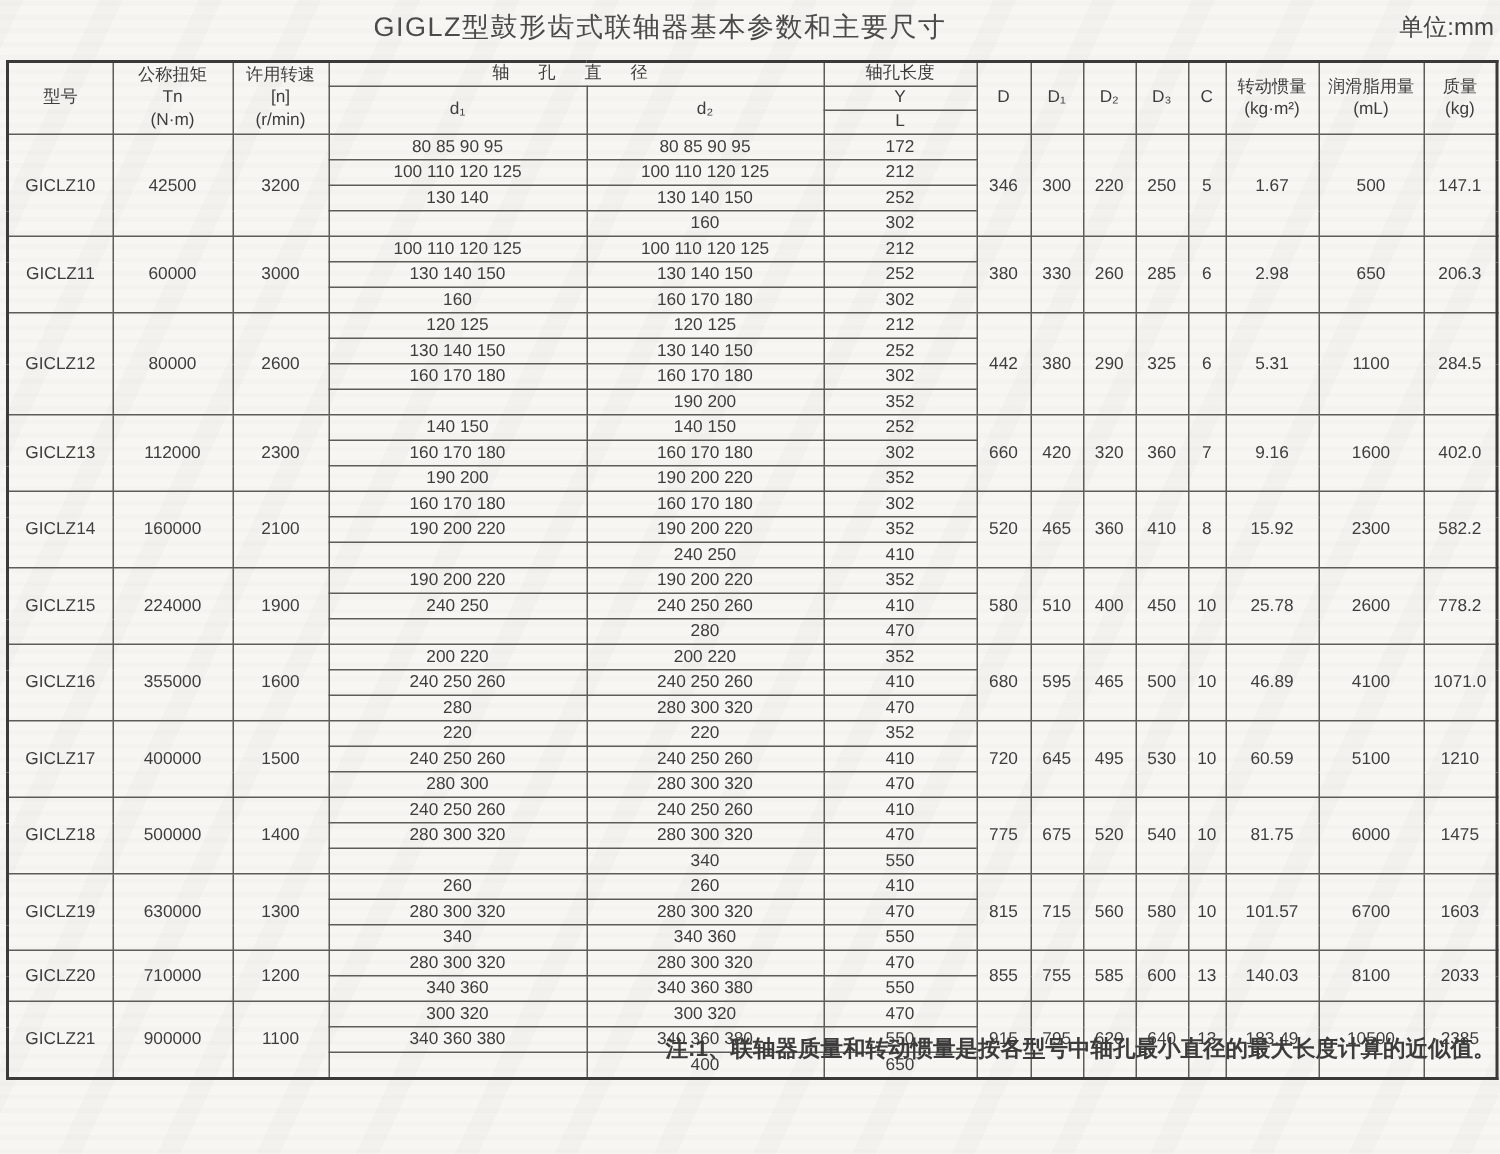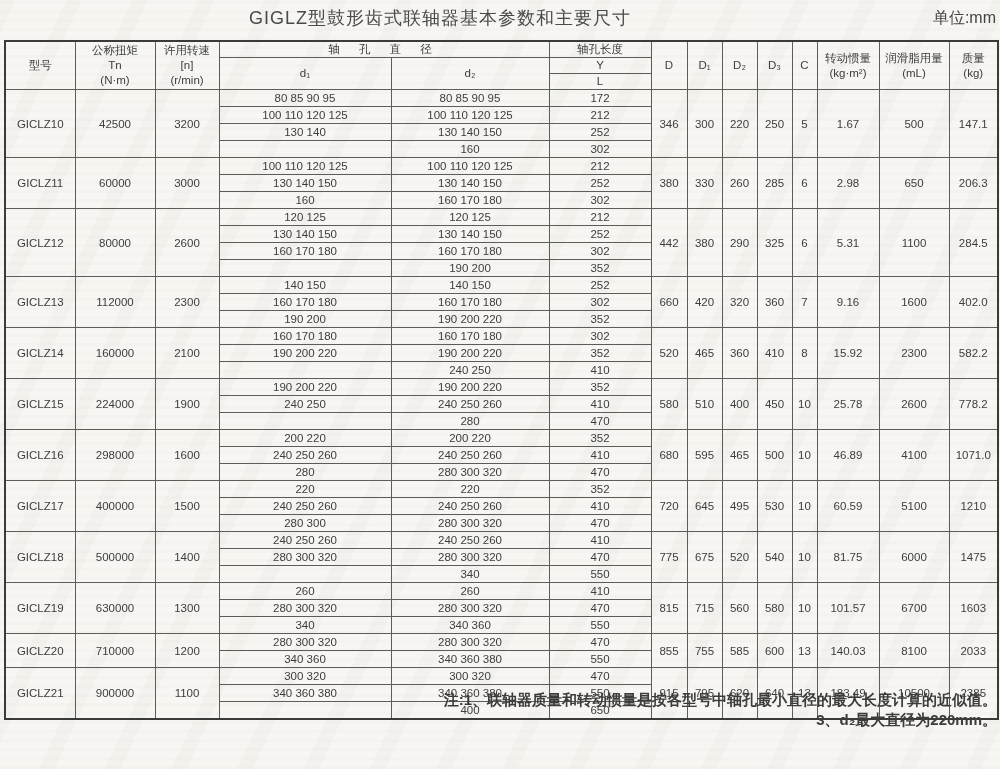--- a/index.html
+++ b/index.html
@@ -312,21 +312,21 @@
         <td>240 250 260</td>
         <td>410</td>
       </tr>
       <tr>
         <td></td>
         <td>280</td>
         <td>470</td>
       </tr>
       <tr class="block-start">
         <td rowspan="3" class="model-cell">GICLZ16</td>
-        <td rowspan="3">298000</td>
+        <td rowspan="3">355000</td>
         <td rowspan="3">1600</td>
         <td>200 220</td>
         <td>200 220</td>
         <td>352</td>
         <td rowspan="3">680</td>
         <td rowspan="3">595</td>
         <td rowspan="3">465</td>
         <td rowspan="3">500</td>
         <td rowspan="3">10</td>
         <td rowspan="3">46.89</td>
@@ -466,14 +466,13 @@
       <tr>
         <td></td>
         <td>400</td>
         <td>650</td>
       </tr>
     </tbody>
 </table>
 
 <div class="notes">
   <div class="note-line">注:1、联轴器质量和转动惯量是按各型号中轴孔最小直径的最大长度计算的近似值。</div>
-  <div class="note-line indented">3、d₂最大直径为220mm。</div>
 </div>
 
 </body></html>

